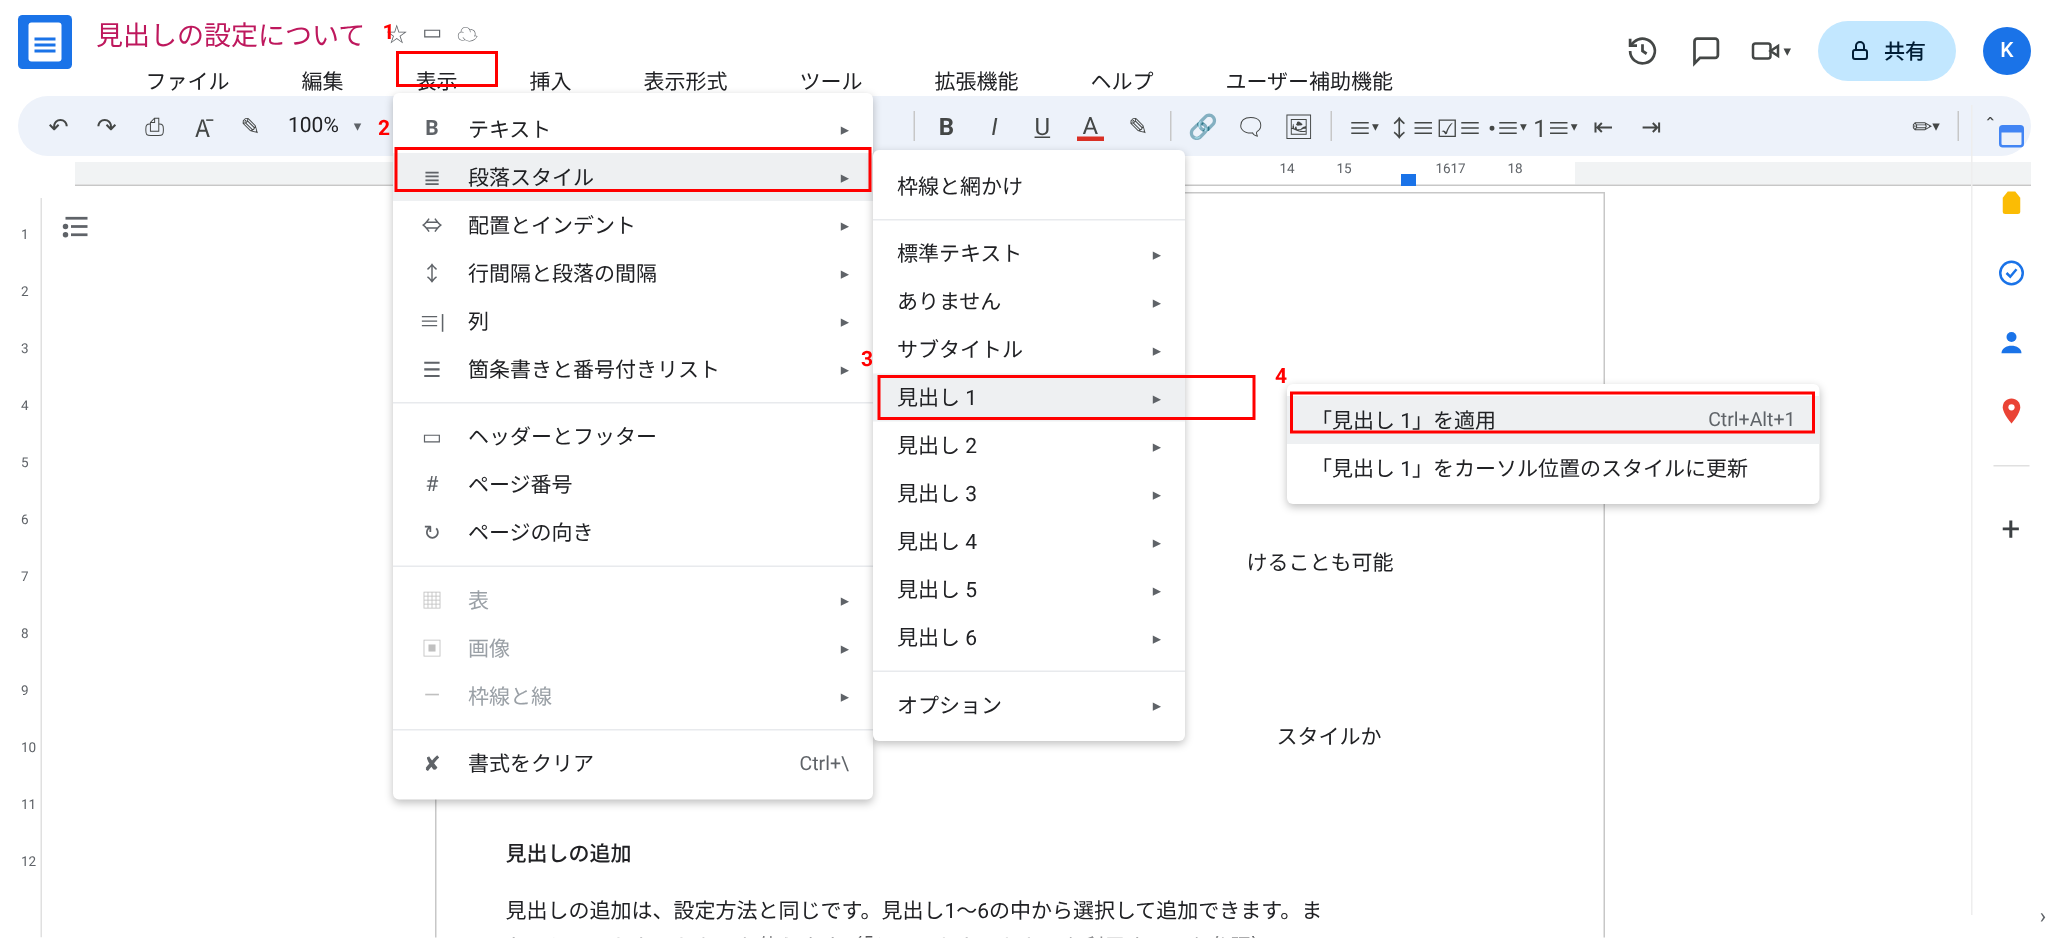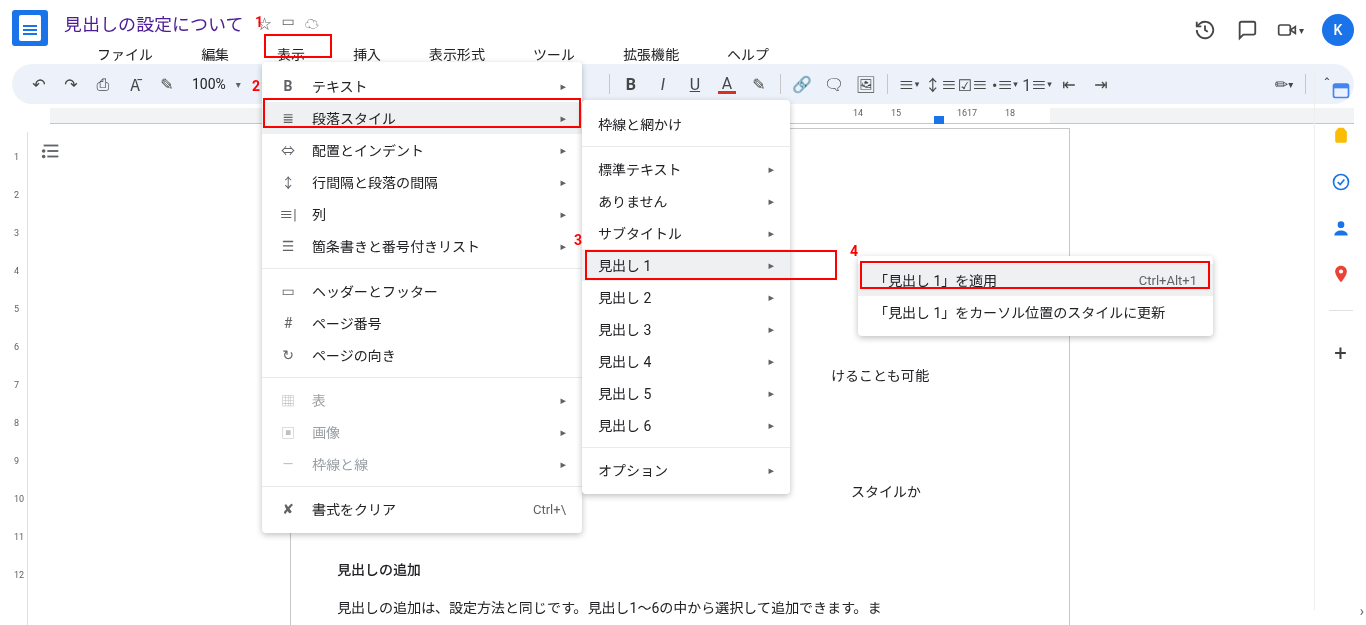--- a/index.html
+++ b/index.html
@@ -2,21 +2,21 @@
 <html><head>
 <meta charset="utf-8">
 <style>
   * { margin: 0; padding: 0; box-sizing: border-box; }
   body { font-family: "Roboto", "Noto Sans JP", Arial, sans-serif; font-size: 14px; color: #202124; background: #fff; overflow: hidden; width: 1366px; height: 625px; position: relative; }
   .header { display: flex; align-items: flex-start; padding: 8px 12px 0 12px; height: 60px; }
   .docs-logo { width: 36px; height: 36px; background: #1a73e8; border-radius: 3px; display: flex; align-items: center; justify-content: center; margin-right: 10px; flex-shrink: 0; margin-top: 2px; }
   .docs-logo-inner { width: 22px; height: 26px; background: #fff; border-radius: 2px; position: relative; }
   .docs-logo-inner::after { content: ""; position: absolute; left: 4px; width: 14px; height: 2px; background: #1a73e8; box-shadow: 0 4px 0 #1a73e8, 0 8px 0 #1a73e8; top: 10px; }
   .title-row { display: flex; align-items: center; gap: 8px; }
-  .doc-title { font-size: 18px; color: #4c1d95; padding: 2px 6px; }
+  .doc-title { font-size: 18px; color: #be185d; padding: 2px 6px; }
   .title-icons { display: flex; gap: 10px; color: #5f6368; }
   .ti { cursor: pointer; }
   .menu-row { display: flex; gap: 2px; margin-top: 2px; }
   .menu-item { padding: 4px 7px; font-size: 14px; color: #202124; border-radius: 4px; cursor: pointer; margin-left: 32px; }
   .header-right { margin-left: auto; display: flex; align-items: center; gap: 18px; padding-top: 6px; }
   .hr-icon { width: 24px; height: 24px; color: #444746; display:flex; align-items:center; justify-content:center; cursor:pointer; }
   .share-btn { background: #c2e7ff; border-radius: 40px; padding: 10px 20px; display: flex; align-items: center; gap: 8px; cursor: pointer; color: #001d35; font-weight: 500; }
   .avatar { width: 32px; height: 32px; background: #1a73e8; color: #fff; border-radius: 50%; display: flex; align-items: center; justify-content: center; font-weight: 500; }
 
   .toolbar { margin: 4px 12px 0 12px; background: #edf2fa; border-radius: 24px; height: 40px; display: flex; align-items: center; padding: 0 12px; gap: 2px; position: relative; }
@@ -74,20 +74,21 @@
     </div>
     <div class="menu-row">
       <div class="menu-item">ファイル</div>
       <div class="menu-item">編集</div>
       <div class="menu-item">表示</div>
       <div class="menu-item">挿入</div>
       <div class="menu-item">表示形式</div>
       <div class="menu-item">ツール</div>
       <div class="menu-item">拡張機能</div>
       <div class="menu-item">ヘルプ</div>
+      <div class="menu-item">ユーザー補助機能</div>
     </div>
   </div>
   <div class="header-right">
     <div class="hr-icon">
       <svg width="22" height="22" viewBox="0 0 24 24" fill="none" stroke="currentColor" stroke-width="2">
           <path d="M3 12a9 9 0 1 0 3-6.7L3 8"></path>
           <polyline points="3 3 3 8 8 8"></polyline>
           <polyline points="12 7 12 12 15 14"></polyline>
         </svg>
     </div>
@@ -95,20 +96,27 @@
       <svg width="22" height="22" viewBox="0 0 24 24" fill="none" stroke="currentColor" stroke-width="2">
           <path d="M21 15a2 2 0 0 1-2 2H8l-4 4V5a2 2 0 0 1 2-2h13a2 2 0 0 1 2 2z"></path>
         </svg>
     </div>
     <div class="hr-icon" style="width:auto;gap:2px;">
       <svg width="20" height="20" viewBox="0 0 24 24" fill="none" stroke="currentColor" stroke-width="2">
           <rect x="2" y="6" width="14" height="12" rx="2"></rect>
           <polygon points="22 8 16 12 22 16 22 8"></polygon>
         </svg>
       <span style="font-size:10px;">▾</span>
+    </div>
+    <div class="share-btn">
+      <svg width="16" height="16" viewBox="0 0 24 24" fill="none" stroke="currentColor" stroke-width="2">
+          <rect x="5" y="11" width="14" height="9" rx="2"></rect>
+          <path d="M8 11V7a4 4 0 1 1 8 0v4"></path>
+        </svg>
+      <span>共有</span>
     </div>
     <div class="avatar">K</div>
   </div>
 </div>
 
 <div class="toolbar">
   <div class="tb-btn">↶</div>
   <div class="tb-btn">↷</div>
   <div class="tb-btn">⎙</div>
   <div class="tb-btn">Ᾱ</div>

